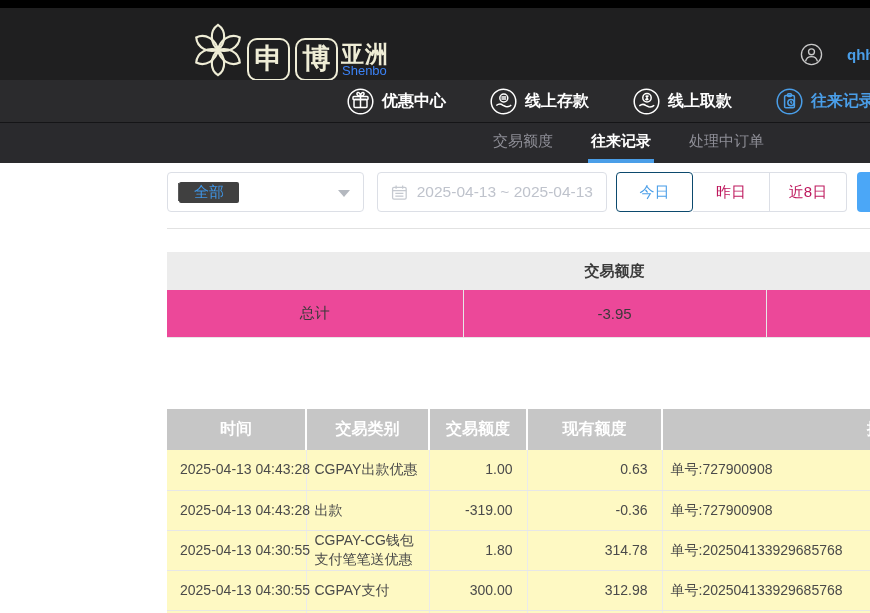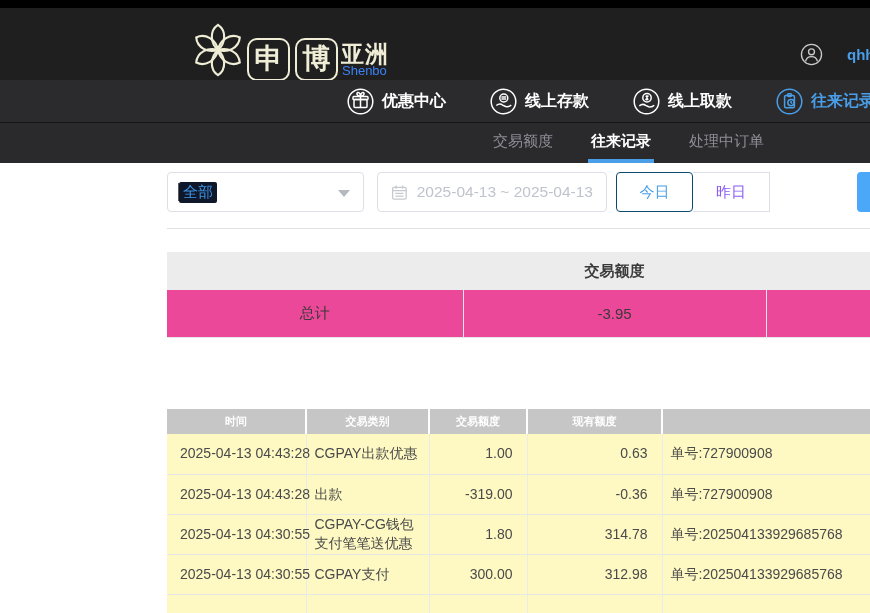--- a/index.html
+++ b/index.html
@@ -40,30 +40,30 @@
   .subnav-item { height:40px; display:flex; align-items:center; color:#8e8e96; font-size:15px;
     cursor:pointer; padding:0 3px; border-bottom:4px solid transparent; white-space:nowrap; }
   .subnav-item.active { color:#fff; font-weight:bold; border-bottom-color:#4a9ee8; }
 
   
   .filters { position:absolute; left:167px; top:172px; height:40px; }
   .select-box { position:absolute; left:0; top:0; width:197px; height:40px; background:#fff;
     border:1px solid #dcdfe6; border-radius:4px; display:flex; align-items:center;
     padding:0 10px; cursor:pointer; }
   .sel-caret { width:1px; height:18px; background:#5a5a5a; }
-  .sel-value { background:#0f172a; color:#3f94e4; font-size:15px; padding:1px 4px; border-radius:2px; }
+  .sel-value { background:#404040; color:#3f94e4; font-size:15px; padding:1px 15px; border-radius:2px; }
   .sel-arrow { position:absolute; right:13px; top:17px; width:0; height:0;
     border-left:6px solid transparent; border-right:6px solid transparent;
     border-top:7px solid #b4b8bf; }
   .date-box { position:absolute; left:210px; top:0; width:230px; height:40px; background:#fff;
     border:1px solid #dcdfe6; border-radius:4px; display:flex; align-items:center; gap:9px;
     padding:0 13px; cursor:text; }
   .date-text { color:#bfc3cc; font-size:15.5px; white-space:nowrap; }
   .btn-group { position:absolute; left:449px; top:0; display:flex; }
-  .qbtn { width:77px; height:40px; background:#fff; border:1px solid #dcdfe6; color:#8b5cf6;
+  .qbtn { width:77px; height:40px; background:#fff; border:1px solid #dcdfe6; color:#be185d;
     font-size:15px; display:flex; align-items:center; justify-content:center; cursor:pointer; }
   .qbtn.first { border-radius:4px 0 0 4px; }
   .qbtn.last  { border-radius:0 4px 4px 0; }
   .qbtn.mid, .qbtn.last { border-left:none; }
   .qbtn.active { border:1px solid #0c4a6e; color:#4a9ee8; border-radius:4px; }
   .search-btn { position:absolute; left:690px; top:0; width:70px; height:40px; background:#4ba7f7;
     border:none; border-radius:4px; cursor:pointer; }
 
   .divider { position:absolute; left:167px; top:228px; width:936px; height:1px; background:#e2e2e2; }
 
@@ -72,21 +72,21 @@
     table-layout:fixed; }
   .summary th { background:#ececec; height:38px; font-size:15px; font-weight:600; color:#3a3a3a;
     text-align:center; }
   .summary td { height:47px; font-size:15px; color:#3a3a3a; text-align:center;
     border-bottom:1px solid #e7e7e7; border-right:1px solid #e7e7e7; background:#ec4899; }
   .summary td:last-child { border-right:none; }
 
   
   .records { position:absolute; left:167px; top:409px; width:936px; border-collapse:collapse;
     table-layout:fixed; }
-  .records th { background:#c6c6c6; height:25px; color:#fff; font-size:11px; font-weight:bold;
+  .records th { background:#c6c6c6; height:41px; color:#fff; font-size:16px; font-weight:bold;
     text-align:center; border-right:2px solid #fff; }
   .records th:last-child { border-right:none; }
   .records td { height:40px; font-size:14px; color:#4a4a4a; background:#fef9c3;
     border-bottom:1px solid #e7e7e7; border-right:1px solid #ebebeb; vertical-align:middle;
     line-height:19px; word-break:break-all; }
   .records td:last-child { border-right:none; }
   .td-time   { text-align:left;  padding-left:13px; white-space:nowrap; }
   .td-type   { text-align:left;  padding-left:8px; padding-right:4px; }
   .td-amount { text-align:right; padding-right:14px; }
   .td-sum    { text-align:left;  padding-left:8px; white-space:nowrap; }
@@ -196,20 +196,21 @@
         <line x1="11.8" y1="1.4" x2="11.8" y2="4.6"></line>
         <line x1="4.4" y1="9.4" x2="12.6" y2="9.4"></line>
         <line x1="4.4" y1="12.2" x2="12.6" y2="12.2"></line>
       </svg>
       <span class="date-text">2025-04-13 ~ 2025-04-13</span>
     </div>
 
     <div class="btn-group">
       <div class="qbtn first active">今日</div>
       <div class="qbtn mid">昨日</div>
+      <div class="qbtn last">近8日</div>
     </div>
 
     <button class="search-btn"></button>
   </div>
 
   <div class="divider"></div>
 
   <table class="summary">
     <colgroup>
         <col style="width:296px">

